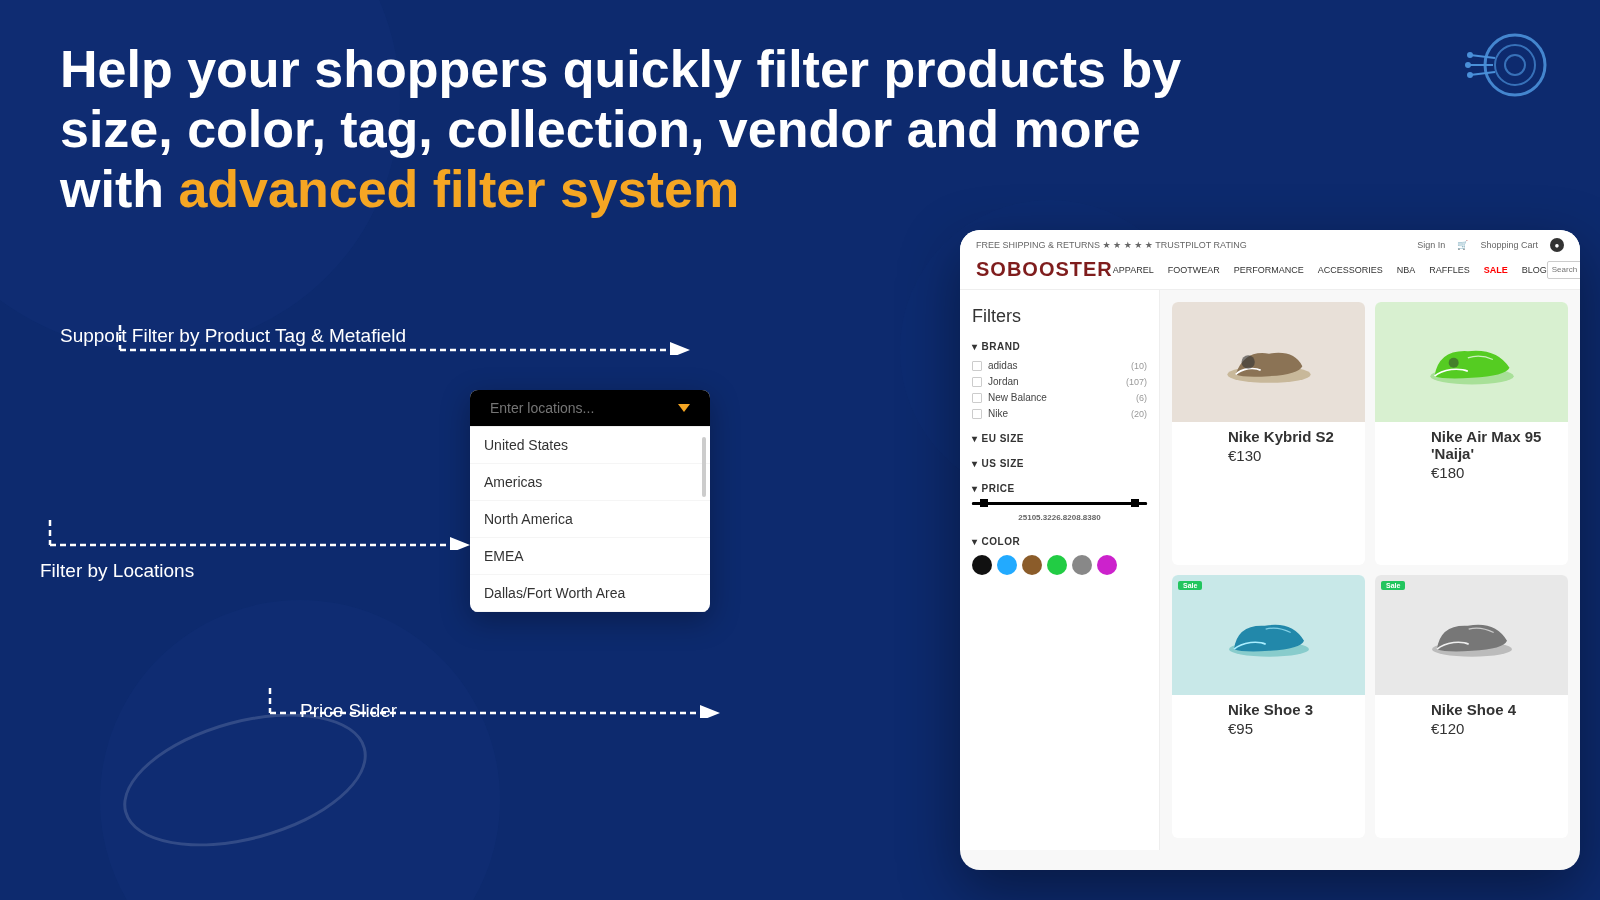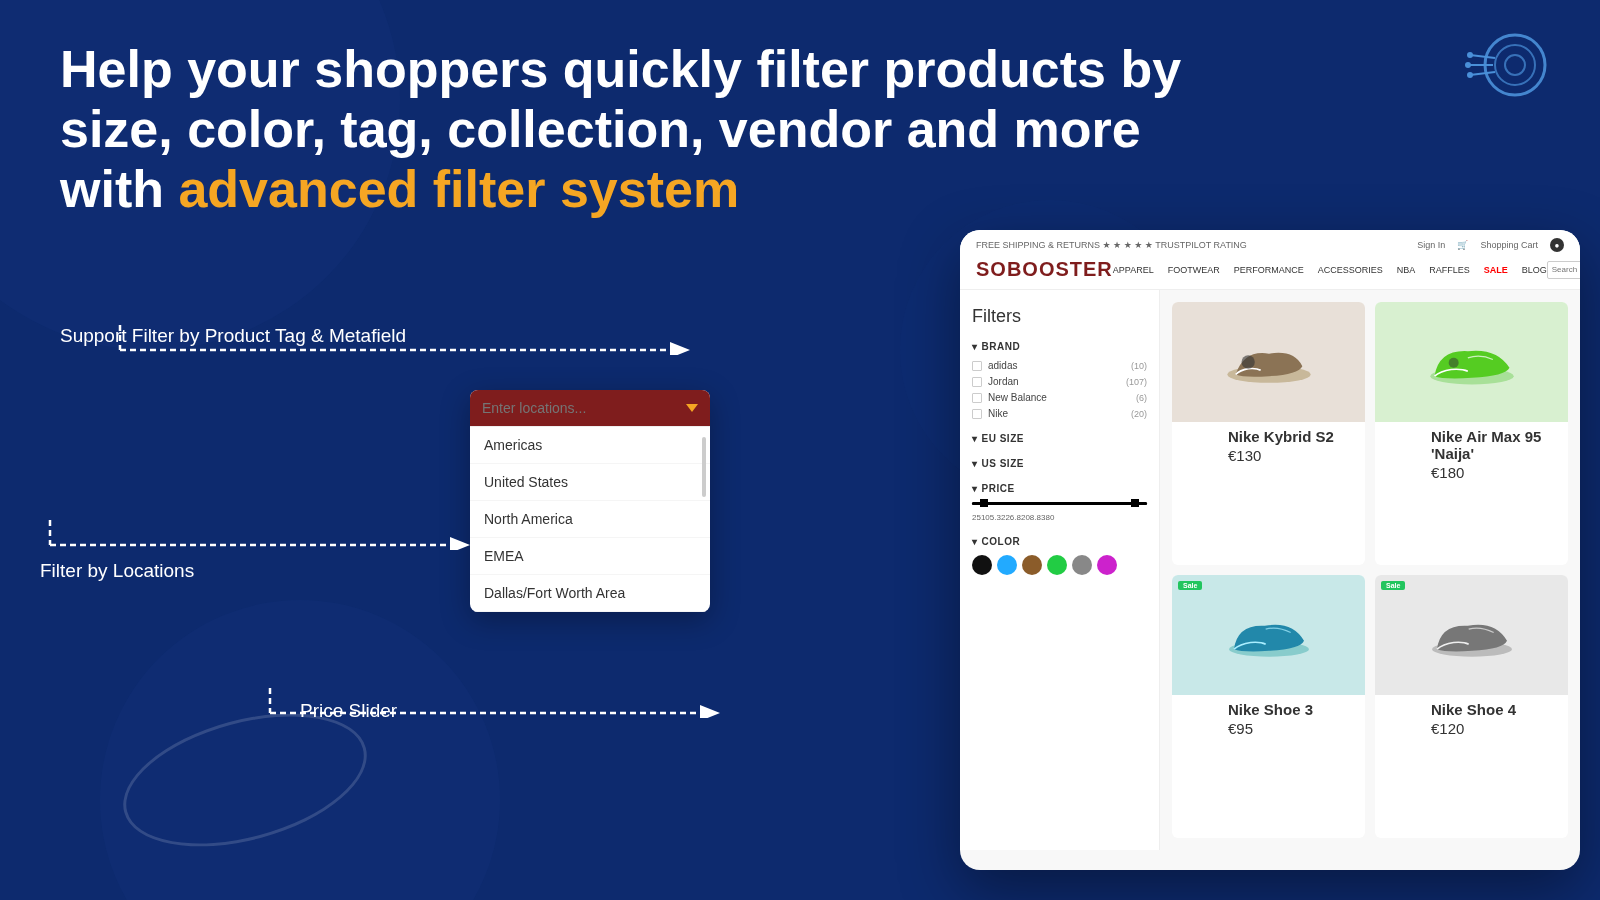--- a/index.html
+++ b/index.html
@@ -83,23 +83,23 @@
       background: #fff;
       border-radius: 8px;
       box-shadow: 0 8px 30px rgba(0,0,0,0.3);
       overflow: hidden;
       z-index: 10;
     }
 
     .location-input {
       display: flex;
       align-items: center;
-      padding: 10px 12px;
+      padding: 10px 20px;
       border-bottom: 1px solid #eee;
-      background: #7f1d1d;
+      background: #000000;
     }
 
     .location-input input {
       flex: 1;
       border: none;
       outline: none;
       font-size: 14px;
       color: #333;
       background: transparent;
     }
@@ -273,23 +273,24 @@
       width: 100%;
       height: 3px;
       background: #000;
       border-radius: 2px;
       margin: 8px 0;
       position: relative;
     }
 
     .price-labels {
       display: flex;
-      justify-content: flex-start;
+      justify-content: center;
       font-size: 8px;
       color: #666;
+      font-weight: bold;
     }
 
     
     .color-swatches {
       display: flex;
       gap: 5px;
       flex-wrap: wrap;
     }
 
     .color-swatch {
@@ -417,22 +418,22 @@
 
 <div style="position:absolute;top:700px;left:300px;color:white;font-size:19px;">Price Slider</div>
 
 <div class="location-widget" style="position:absolute;top:390px;left:470px;">
   <div class="location-input">
     <input type="text" style="flex: 1 1 0%; border: none; outline: none; font-size: 14px; color: rgb(170, 170, 170); background: transparent;" placeholder="Enter locations...">
     <div class="dropdown-arrow"></div>
   </div>
   <div style="position:relative;">
     <ul class="location-list">
+      <li>United States</li>
       <li>Americas</li>
-      <li>United States</li>
       <li>North America</li>
       <li>EMEA</li>
       <li>Dallas/Fort Worth Area</li>
     </ul>
     <div class="scroll-bar"></div>
   </div>
 </div>
 
 <div class="mockup-screen">
 

